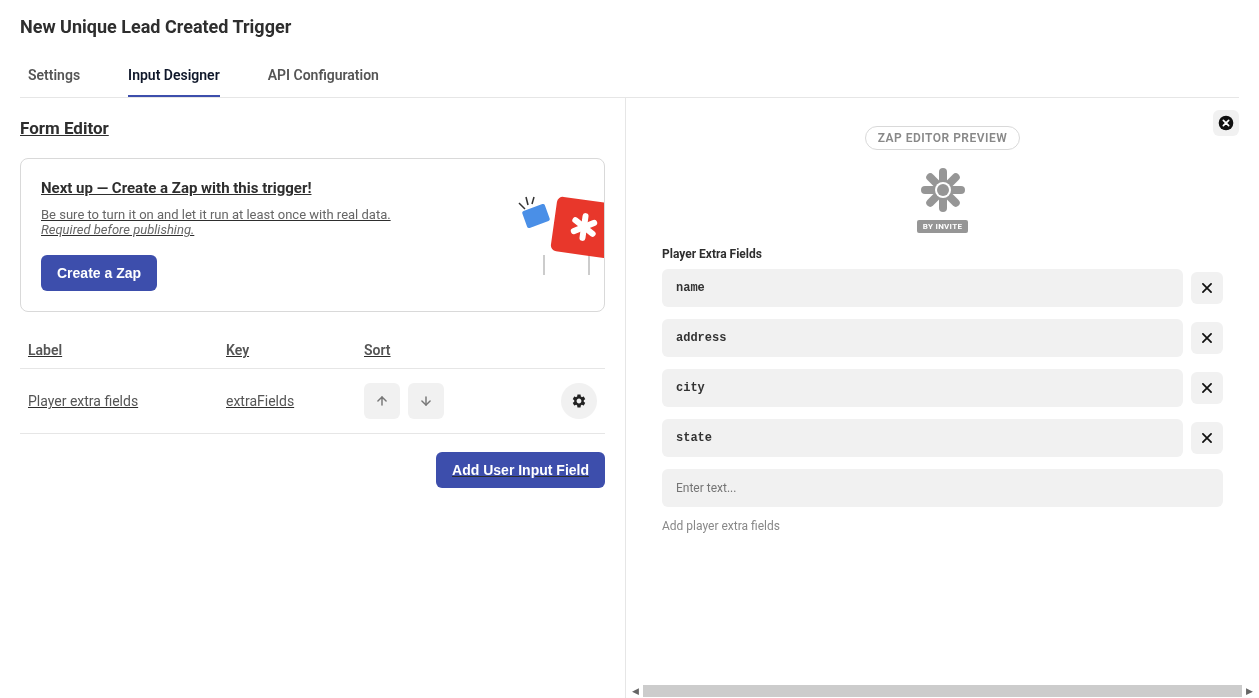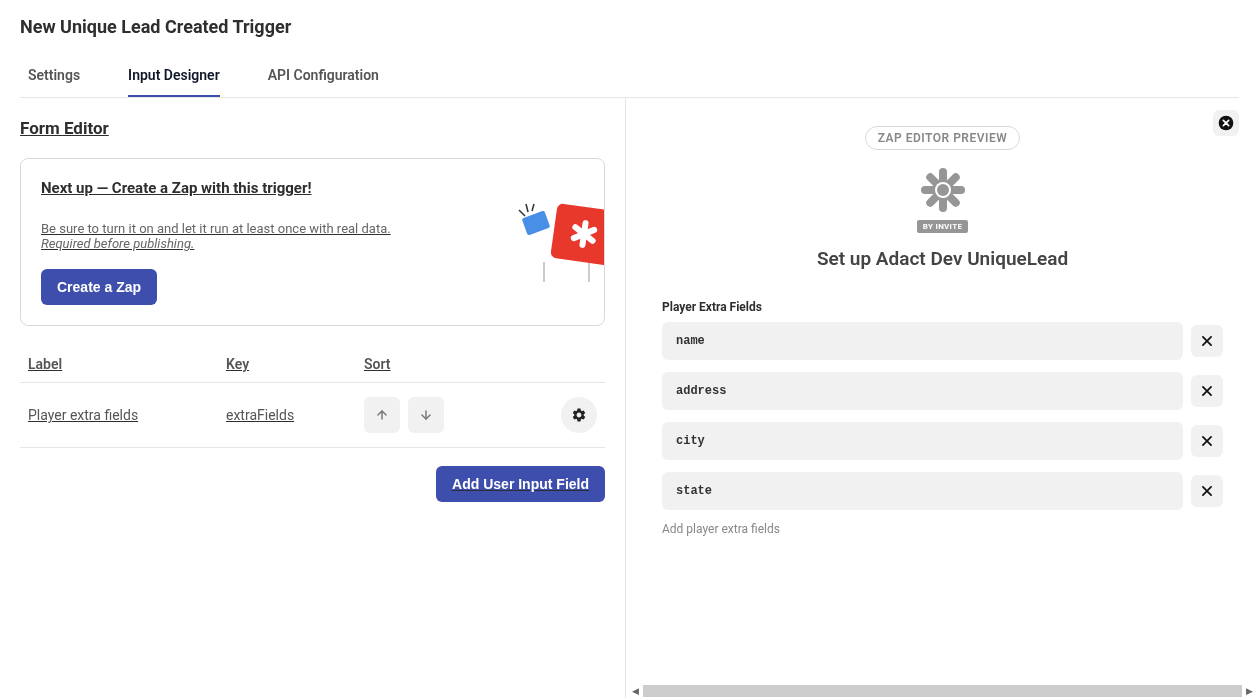--- a/index.html
+++ b/index.html
@@ -74,21 +74,21 @@
       border: 1px solid #d9d9d9;
       border-radius: 8px;
       padding: 20px;
       position: relative;
       overflow: hidden;
       margin-bottom: 20px;
     }
     .card-title {
       font-size: 15px;
       font-weight: 700;
-      margin-bottom: 24px;
+      margin-bottom: 10px;
     }
     .card-body {
       font-size: 13px;
       color: #666;
       margin-bottom: 18px;
       max-width: 400px;
     }
     .card-body .italic {
       font-style: italic;
     }
@@ -381,21 +381,20 @@
             <rect x="-4" y="-22" width="8" height="44" rx="4"></rect>
             <rect x="-4" y="-22" width="8" height="44" rx="4" transform="rotate(45)"></rect>
             <rect x="-4" y="-22" width="8" height="44" rx="4" transform="rotate(90)"></rect>
             <rect x="-4" y="-22" width="8" height="44" rx="4" transform="rotate(135)"></rect>
             <circle cx="0" cy="0" r="8" fill="#fff"></circle>
             <circle cx="0" cy="0" r="6" fill="#969696"></circle>
           </g>
         </svg>
         <div class="invite-badge">BY INVITE</div>
 
-        <div class="preview-title">Set up Adact Dev UniqueLead</div>
 
         <div class="field-group">
           <label class="field-label">Player Extra Fields</label>
 
           <div class="field-row">
             <input class="field-input" readonly="" value="name" style="">
             <button class="remove-btn">
               <svg width="14" height="14" viewBox="0 0 24 24" fill="none" stroke="#111" stroke-width="3" stroke-linecap="round">
                   <path d="M5 5 L19 19 M19 5 L5 19"></path>
                 </svg>
@@ -422,20 +421,23 @@
 
           <div class="field-row">
             <input class="field-input" readonly="" value="state" style="">
             <button class="remove-btn">
               <svg width="14" height="14" viewBox="0 0 24 24" fill="none" stroke="#111" stroke-width="3" stroke-linecap="round">
                   <path d="M5 5 L19 19 M19 5 L5 19"></path>
                 </svg>
             </button>
           </div>
 
+          <div class="field-row">
+            <input class="field-input placeholder" placeholder="Enter text..." style="">
+          </div>
 
           <div class="add-hint">Add player extra fields</div>
         </div>
       </div>
 
       <div class="scrollbar-bottom">
         <span class="scroll-arrow">◀</span>
         <div class="scroll-track"></div>
         <span class="scroll-arrow">▶</span>
       </div>

